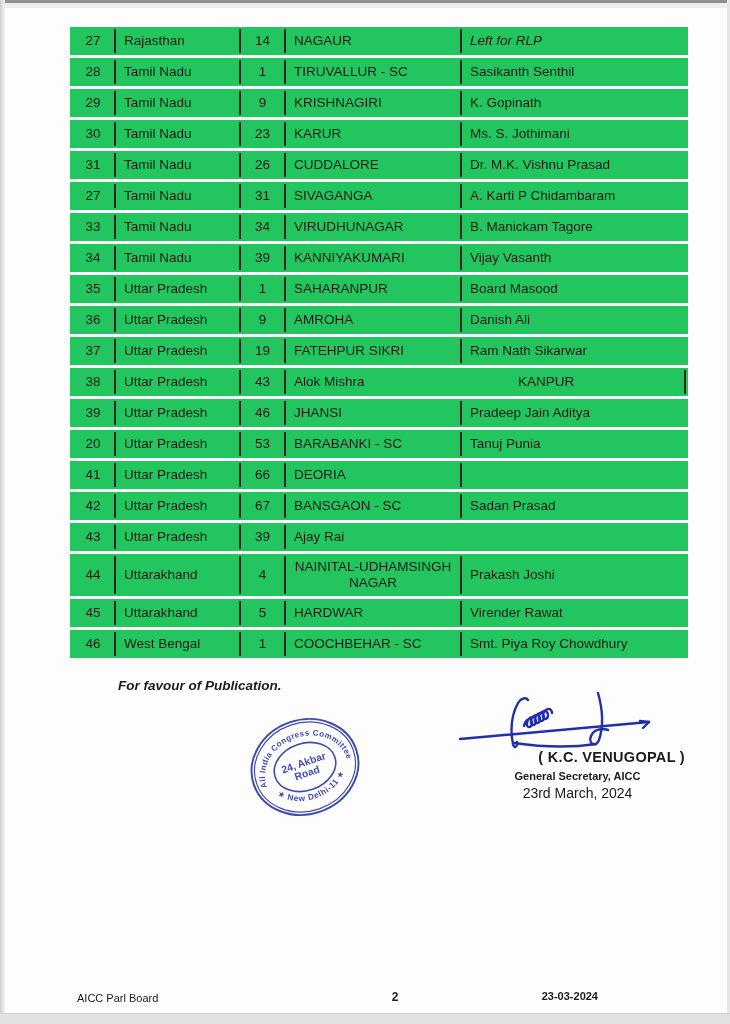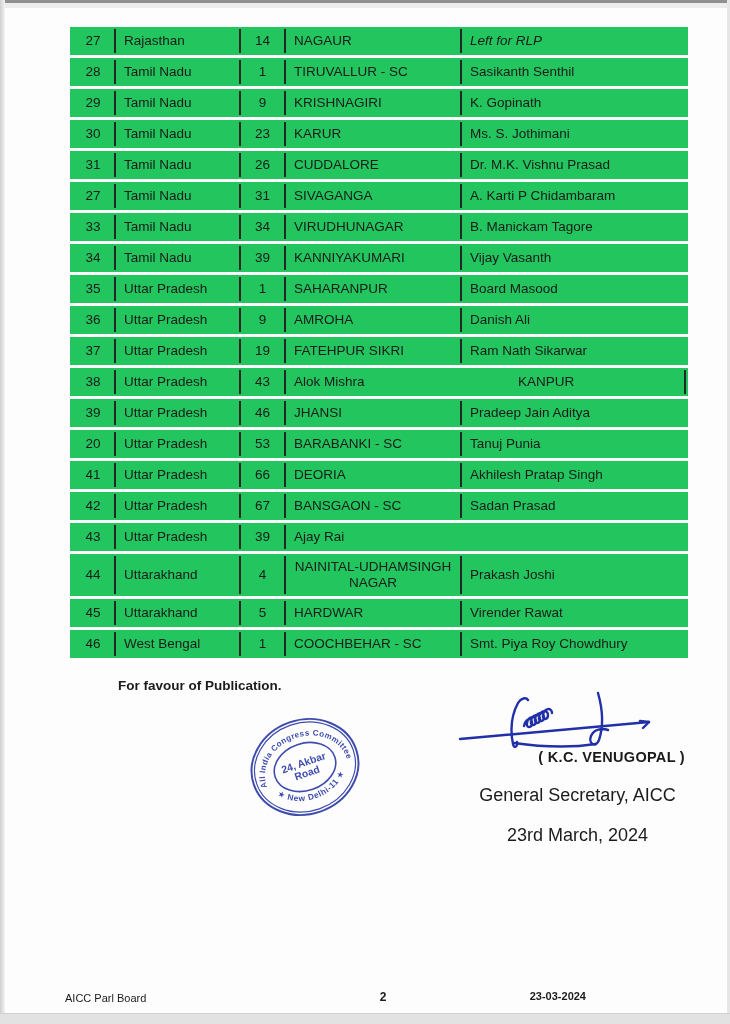--- a/index.html
+++ b/index.html
@@ -27,31 +27,31 @@
     padding:3px 8px;font-size:13.5px;line-height:16px;
     border-right:2px solid #262626;overflow:hidden;
   }
   .c-serial{flex:0 0 44px;justify-content:center;padding:3px 2px;}
   .c-state{flex:0 0 125px;}
   .c-num{flex:0 0 45px;justify-content:center;padding:3px 18px;}
   .c-const{flex:0 0 176px;}
   .c-cand{flex:1 1 auto;border-right:none;}
   .italic{font-style:italic;}
 
-  .pub-note{position:absolute;left:118px;top:678px;font-size:13.5px;font-weight:bold;}
+  .pub-note{position:absolute;left:118px;top:678px;font-size:13.5px;font-weight:bold;font-style:italic;}
 
   .stamp{position:absolute;left:246px;top:710px;width:118px;height:114px;opacity:.92;}
 
   .sig-svg{position:absolute;left:452px;top:687px;width:212px;height:72px;}
   .sig-block{position:absolute;left:470px;top:749px;width:215px;text-align:center;}
   .sig-name{font-size:14.5px;font-weight:bold;letter-spacing:.3px;text-align:right;}
-  .sig-title{font-size:18px;margin-top:20px;}
-  .sig-date{font-size:18px;margin-top:19px;}
-
-  .footer{position:absolute;left:0;top:990px;width:624px;height:20px;font-size:11.5px;}
+  .sig-title{font-size:11px;margin-top:5px;font-weight:bold;}
+  .sig-date{font-size:14px;margin-top:3px;}
+
+  .footer{position:absolute;left:12px;top:990px;width:624px;height:20px;font-size:11.5px;}
   .footer-left{position:absolute;left:65px;top:2px;font-size:11px;}
   .footer-center{position:absolute;left:0;width:766px;text-align:center;top:0;font-weight:600;font-size:12px;}
   .footer-right{position:absolute;right:38px;top:0;font-weight:700;font-size:11px;}
 </style>
 </head>
 <body>
 
 <div class="edge-top"></div>
 <div class="edge-top2"></div>
 <div class="edge-left"></div>
@@ -156,21 +156,20 @@
     <div class="t-cell c-state">Uttar Pradesh</div>
     <div class="t-cell c-num">53</div>
     <div class="t-cell c-const">BARABANKI - SC</div>
     <div class="t-cell c-cand">Tanuj Punia</div>
   </div>
       <div class="t-row">
     <div class="t-cell c-serial">41</div>
     <div class="t-cell c-state">Uttar Pradesh</div>
     <div class="t-cell c-num">66</div>
     <div class="t-cell c-const">DEORIA</div>
-    <div class="t-cell c-cand">Akhilesh Pratap Singh</div>
   </div>
       <div class="t-row">
     <div class="t-cell c-serial">42</div>
     <div class="t-cell c-state">Uttar Pradesh</div>
     <div class="t-cell c-num">67</div>
     <div class="t-cell c-const">BANSGAON - SC</div>
     <div class="t-cell c-cand">Sadan Prasad</div>
   </div>
       <div class="t-row">
     <div class="t-cell c-serial">43</div>

